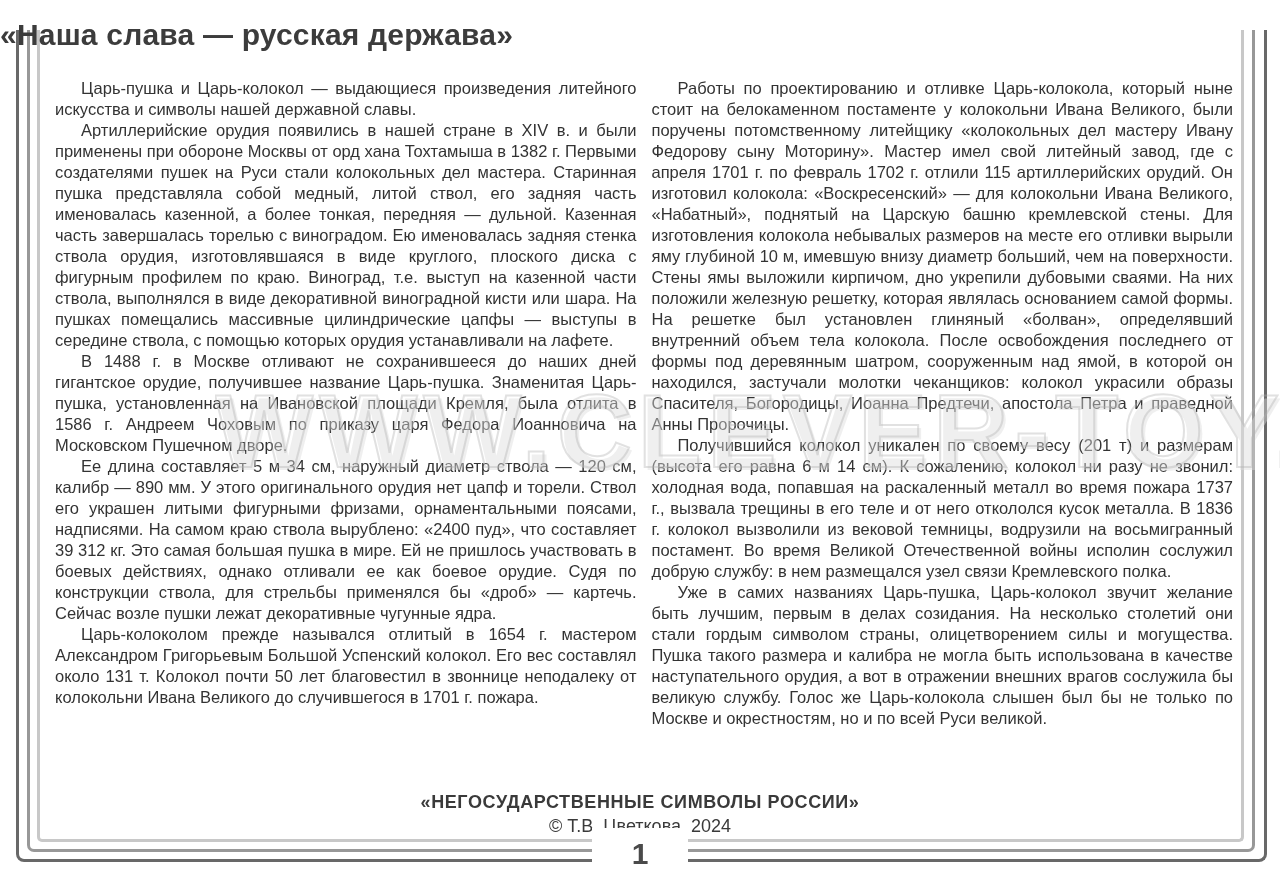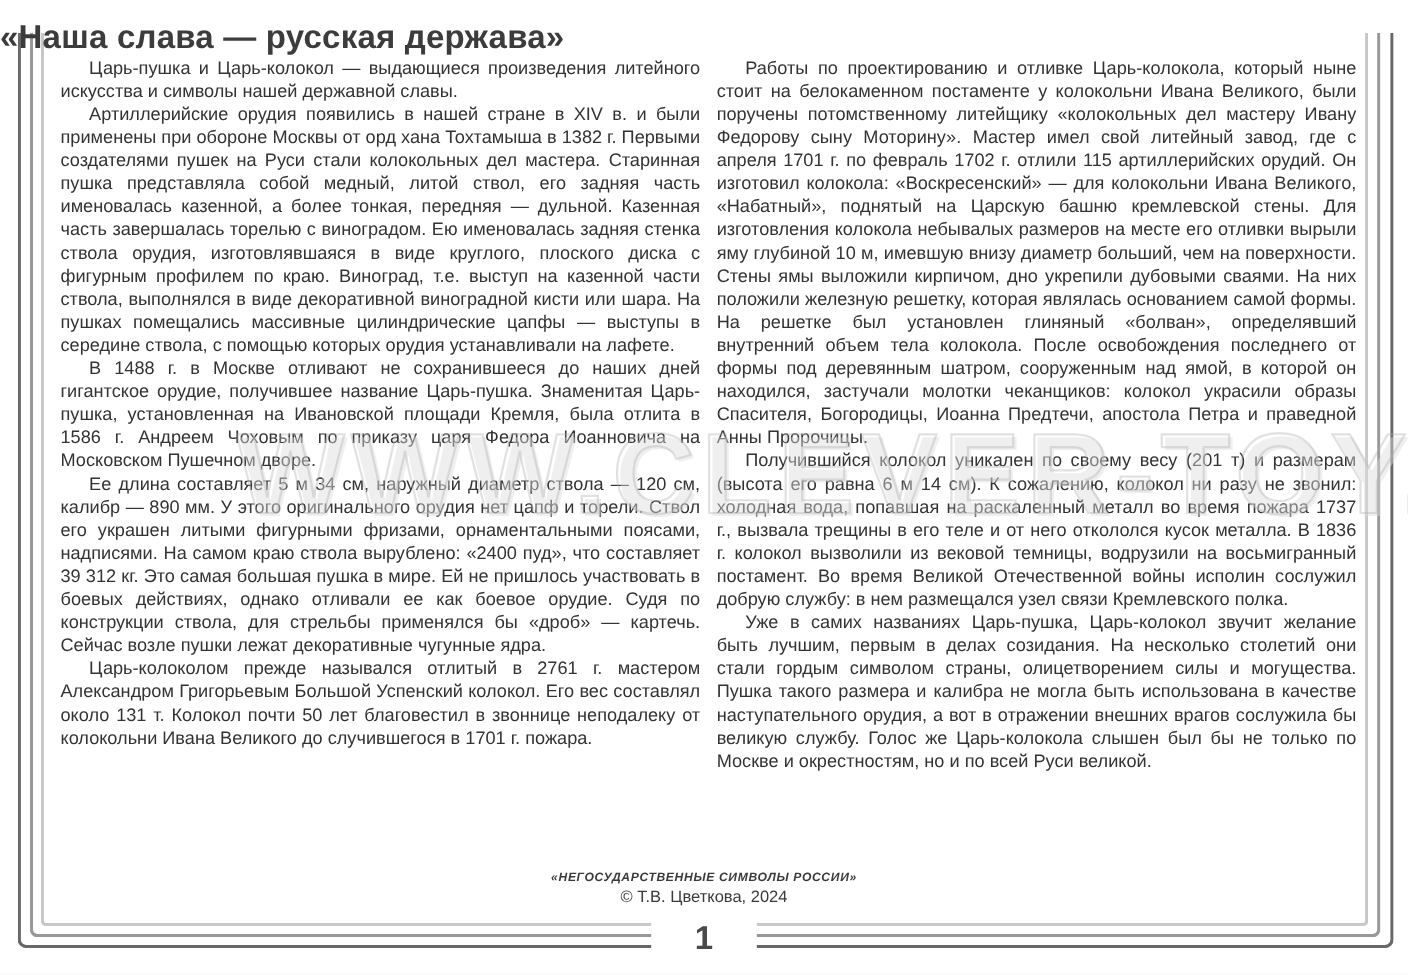--- a/index.html
+++ b/index.html
@@ -53,21 +53,21 @@
     font-size: 30px;
     font-weight: bold;
     color: #3c3c3c;
     letter-spacing: 0.2px;
     z-index: 2;
   }
 
   
   .columns {
     position: absolute;
-    top: 52px;
+    top: 78px;
     left: 55px;
     width: 1178px;
     display: flex;
     gap: 15px;
     z-index: 2;
   }
   .column {
     flex: 1 1 0;
     font-size: 16.5px;
     line-height: 21px;
@@ -101,28 +101,27 @@
   
   .footer {
     position: absolute;
     top: 792px;
     left: 0;
     width: 100%;
     text-align: center;
     z-index: 2;
   }
   .footer .series {
-    font-size: 11px;
+    font-size: 18px;
     font-weight: bold;
     letter-spacing: 0.6px;
     color: #3a3a3a;
-    font-style: italic;
   }
   .footer .copyright {
-    font-size: 15px;
+    font-size: 18px;
     margin-top: 3px;
     color: #3a3a3a;
   }
 
   
   .page-number-tab {
     position: absolute;
     left: 592px;
     top: 828px;
     width: 96px;
@@ -150,21 +149,21 @@
 
 <div class="watermark">WWW.CLEVER-TOY.RU</div>
 
 <div class="columns">
 
   <div class="column">
     <p>Царь-пушка и Царь-колокол — выдающиеся произведения литейного искусства и символы нашей державной славы.</p>
     <p>Артиллерийские орудия появились в нашей стране в XIV в. и были применены при обороне Москвы от орд хана Тохтамыша в 1382 г. Первыми создателями пушек на Руси стали колокольных дел мастера. Старинная пушка представляла собой медный, литой ствол, его задняя часть именовалась казенной, а более тонкая, передняя — дульной. Казенная часть завершалась торелью с виноградом. Ею именовалась задняя стенка ствола орудия, изготовлявшаяся в виде круглого, плоского диска с фигурным профилем по краю. Виноград, т.е. выступ на казенной части ствола, выполнялся в виде декоративной виноградной кисти или шара. На пушках помещались массивные цилиндрические цапфы — выступы в середине ствола, с помощью которых орудия устанавливали на лафете.</p>
     <p><span>В 1488 г. в Москве отливают не сохранившееся до наших дней гигантское орудие, получившее название </span><span class="italic">Царь-пушка.</span><span> Знаменитая Царь-пушка, установленная на Ивановской площади Кремля, была отлита в 1586 г. Андреем Чоховым по приказу царя Федора Иоанновича на Московском Пушечном дворе.</span></p>
     <p>Ее длина составляет 5 м 34 см, наружный диаметр ствола — 120 см, калибр — 890 мм. У этого оригинального орудия нет цапф и торели. Ствол его украшен литыми фигурными фризами, орнаментальными поясами, надписями. На самом краю ствола вырублено: «2400 пуд», что составляет 39 312 кг. Это самая большая пушка в мире. Ей не пришлось участвовать в боевых действиях, однако отливали ее как боевое орудие. Судя по конструкции ствола, для стрельбы применялся бы «дроб» — картечь. Сейчас возле пушки лежат декоративные чугунные ядра.</p>
-    <p>Царь-колоколом прежде назывался отлитый в 2761 г. мастером Александром Григорьевым Большой Успенский колокол. Его вес составлял около 131 т. Колокол почти 50 лет благовестил в звоннице неподалеку от колокольни Ивана Великого до случившегося в 1701 г. пожара.</p>
+    <p>Царь-колоколом прежде назывался отлитый в 1654 г. мастером Александром Григорьевым Большой Успенский колокол. Его вес составлял около 131 т. Колокол почти 50 лет благовестил в звоннице неподалеку от колокольни Ивана Великого до случившегося в 1701 г. пожара.</p>
   </div>
 
   <div class="column">
     <p><span>Работы по проектированию и отливке </span><span class="italic">Царь-колокола,</span><span> который ныне стоит на белокаменном постаменте у колокольни Ивана Великого, были поручены потомственному литейщику «колокольных дел мастеру Ивану Федорову сыну Моторину». Мастер имел свой литейный завод, где с апреля 1701 г. по февраль 1702 г. отлили 115 артиллерийских орудий. Он изготовил колокола: «Воскресенский» — для колокольни Ивана Великого, «Набатный», поднятый на Царскую башню кремлевской стены. Для изготовления колокола небывалых размеров на месте его отливки вырыли яму глубиной 10 м, имевшую внизу диаметр больший, чем на поверхности. Стены ямы выложили кирпичом, дно укрепили дубовыми сваями. На них положили железную решетку, которая являлась основанием самой формы. На решетке был установлен глиняный «болван», определявший внутренний объем тела колокола. После освобождения последнего от формы под деревянным шатром, сооруженным над ямой, в которой он находился, застучали молотки чеканщиков: колокол украсили образы Спасителя, Богородицы, Иоанна Предтечи, апостола Петра и праведной Анны Пророчицы.</span></p>
     <p>Получившийся колокол уникален по своему весу (201 т) и размерам (высота его равна 6 м 14 см). К сожалению, колокол ни разу не звонил: холодная вода, попавшая на раскаленный металл во время пожара 1737 г., вызвала трещины в его теле и от него откололся кусок металла. В 1836 г. колокол вызволили из вековой темницы, водрузили на восьмигранный постамент. Во время Великой Отечественной войны исполин сослужил добрую службу: в нем размещался узел связи Кремлевского полка.</p>
     <p>Уже в самих названиях Царь-пушка, Царь-колокол звучит желание быть лучшим, первым в делах созидания. На несколько столетий они стали гордым символом страны, олицетворением силы и могущества. Пушка такого размера и калибра не могла быть использована в качестве наступательного орудия, а вот в отражении внешних врагов сослужила бы великую службу. Голос же Царь-колокола слышен был бы не только по Москве и окрестностям, но и по всей Руси великой.</p>
   </div>
 
 </div>
 

